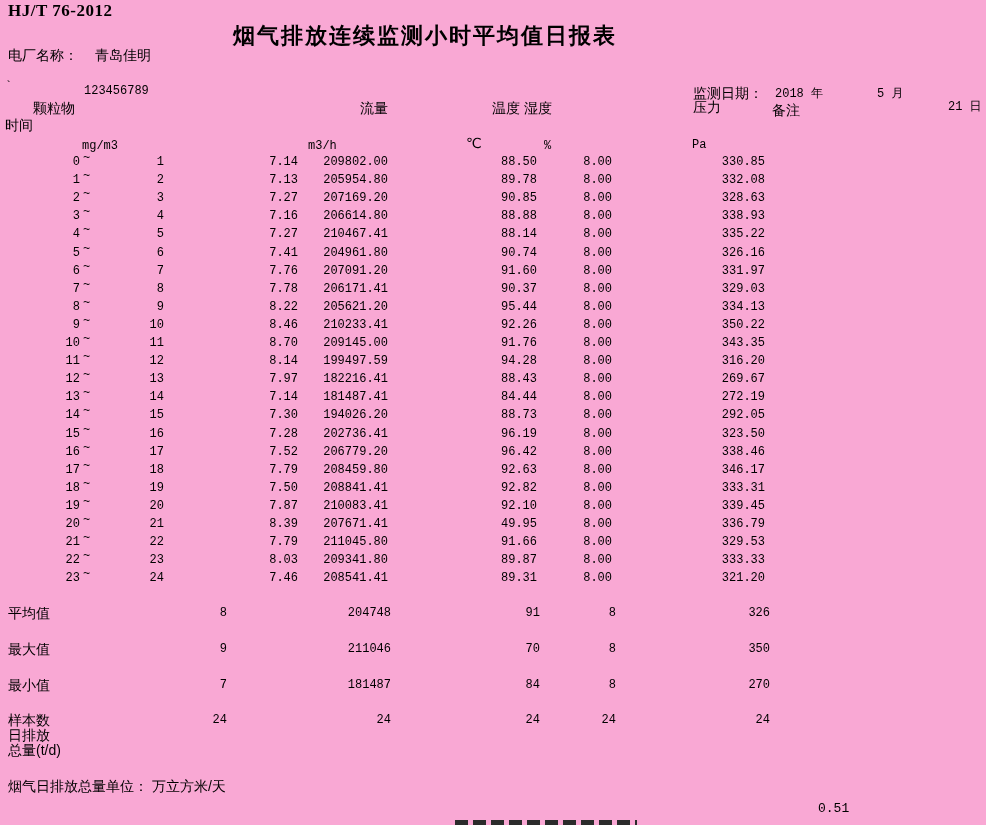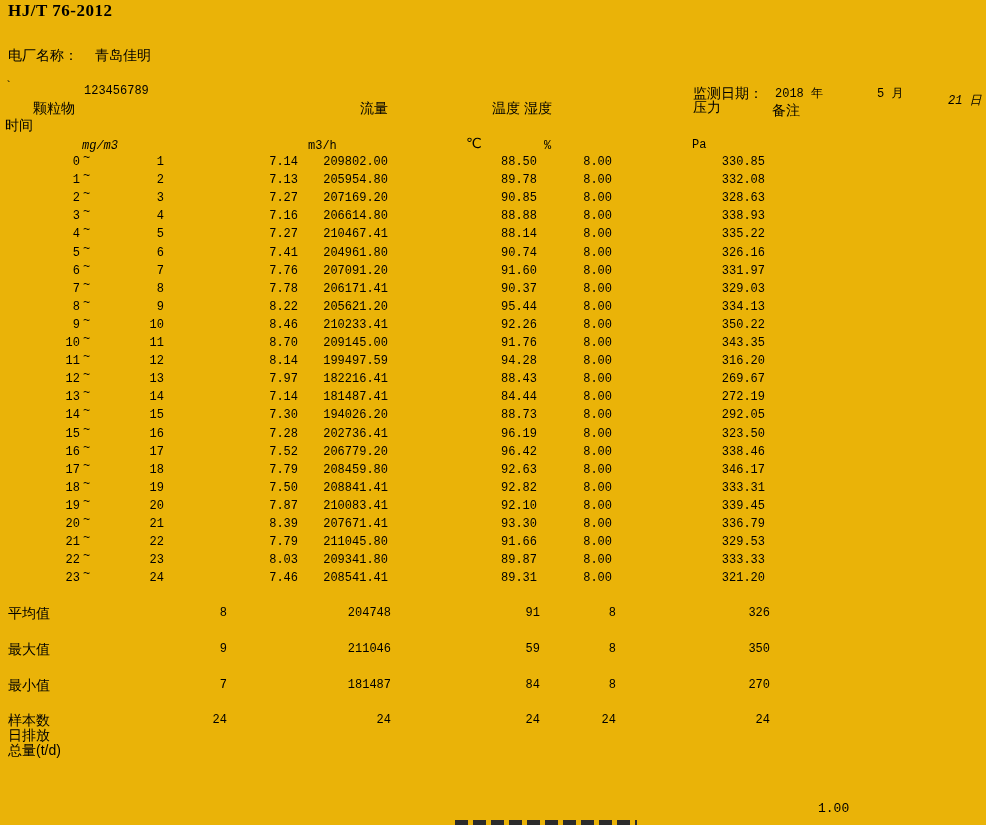--- a/index.html
+++ b/index.html
@@ -1,37 +1,37 @@
 <!DOCTYPE html>
 <html><head>
 <meta charset="utf-8">
 <style>
   html,body{margin:0;padding:0;background:#fff;}
-  .page{position:relative;width:986px;height:825px;background:#eab308;overflow:hidden;color:#000;}
+  .page{position:relative;width:986px;height:825px;background:#f9a8d4;overflow:hidden;color:#000;}
   .t{position:absolute;white-space:pre;color:#000;}
   .cjk{font-family:"Liberation Sans",sans-serif;font-size:14px;}
   .num{font-family:"Liberation Mono","DejaVu Sans Mono",monospace;font-size:12px;}
   .r{text-align:right;}
   .std{left:8px;top:1px;font-family:"Liberation Serif",serif;font-weight:bold;font-size:17px;letter-spacing:.5px;}
   .title{left:233px;top:21px;font-size:22px;font-weight:bold;letter-spacing:2px;}
   .plant-label{left:8px;top:47px;}
   .plant-name{left:95px;top:47px;}
   .tick{left:5px;top:80px;}
   .serial{left:84px;top:84px;}
   .date-label{left:693px;top:85px;}
   .date-year{left:775px;top:85px;}
   .date-month{left:877px;top:85px;}
-  .date-day{left:948px;top:92px;font-style:italic;}
+  .date-day{left:948px;top:98px;}
   .h-dust{left:33px;top:100px;}
   .h-flow{left:360px;top:100px;}
   .h-temphum{left:492px;top:100px;}
   .h-pres{left:693px;top:99px;text-align:right;}
   .h-time{left:5px;top:117px;}
   .h-remark{left:772px;top:102px;}
-  .u-dust{left:82px;top:139px;font-style:italic;}
+  .u-dust{left:82px;top:139px;}
   .u-flow{left:308px;top:139px;}
   .u-temp{left:466px;top:135px;font-size:14px;font-family:"DejaVu Sans",sans-serif;}
   .u-hum{left:544px;top:139px;}
   .u-pres{left:692px;top:138px;}
   .row{position:absolute;left:0;width:986px;height:18px;}
   .row span{position:absolute;top:1px;line-height:14px;display:block;}
   .c-from{left:30px;width:50px;}
   .c-tilde{left:83px;top:-3px !important;}
   .c-to{left:114px;width:50px;}
   .c-dust{left:238px;width:60px;}
@@ -51,20 +51,21 @@
   .fval{left:818px;top:801px;font-size:13px;}
   .cutbar{position:absolute;left:455px;top:820px;width:182px;height:5px;
     background:repeating-linear-gradient(90deg,#2b2b2b 0 13px,rgba(0,0,0,0) 13px 18px);}
 </style>
 </head>
 <body>
 
 <div class="page">
 
   <span class="t std">HJ/T 76-2012</span>
+  <span class="t cjk title">烟气排放连续监测小时平均值日报表</span>
 
   <span class="t cjk plant-label">电厂名称：</span>
   <span class="t cjk plant-name">青岛佳明</span>
 
   <span class="t num tick">`</span>
   <span class="t num serial">123456789</span>
 
   <span class="t cjk date-label">监测日期：</span>
   <span class="t num date-year">2018 年</span>
   <span class="t num date-month">5 月</span>
@@ -283,21 +284,21 @@
         <span class="c-temp num r">92.10</span>
         <span class="c-hum num r">8.00</span>
         <span class="c-pres num r">339.45</span>
       </div>
       <div class="row" style="top: 516px;">
         <span class="c-from num r">20</span>
         <span class="c-tilde num">~</span>
         <span class="c-to num r">21</span>
         <span class="c-dust num r">8.39</span>
         <span class="c-flow num r">207671.41</span>
-        <span class="c-temp num r">93.30</span>
+        <span class="c-temp num r">49.95</span>
         <span class="c-hum num r">8.00</span>
         <span class="c-pres num r">336.79</span>
       </div>
       <div class="row" style="top: 534.1px;">
         <span class="c-from num r">21</span>
         <span class="c-tilde num">~</span>
         <span class="c-to num r">22</span>
         <span class="c-dust num r">7.79</span>
         <span class="c-flow num r">211045.80</span>
         <span class="c-temp num r">91.66</span>
@@ -331,21 +332,21 @@
         <span class="sc1 num r">8</span>
         <span class="sc2 num r">204748</span>
         <span class="sc3 num r">91</span>
         <span class="sc4 num r">8</span>
         <span class="sc5 num r">326</span>
       </div>
       <div class="row" style="top: 641px;">
         <span class="s-label cjk">最大值</span>
         <span class="sc1 num r">9</span>
         <span class="sc2 num r">211046</span>
-        <span class="sc3 num r">59</span>
+        <span class="sc3 num r">70</span>
         <span class="sc4 num r">8</span>
         <span class="sc5 num r">350</span>
       </div>
       <div class="row" style="top: 677px;">
         <span class="s-label cjk">最小值</span>
         <span class="sc1 num r">7</span>
         <span class="sc2 num r">181487</span>
         <span class="sc3 num r">84</span>
         <span class="sc4 num r">8</span>
         <span class="sc5 num r">270</span>
@@ -356,16 +357,17 @@
         <span class="sc2 num r">24</span>
         <span class="sc3 num r">24</span>
         <span class="sc4 num r">24</span>
         <span class="sc5 num r">24</span>
       </div>
     </div>
 
   <span class="t cjk d1">日排放</span>
   <span class="t cjk d2">总量(t/d)</span>
 
-  <span class="t num fval">1.00</span>
+  <span class="t cjk note">烟气日排放总量单位： 万立方米/天</span>
+  <span class="t num fval">0.51</span>
 
   <div class="cutbar"></div>
 </div>
 
 </body></html>

